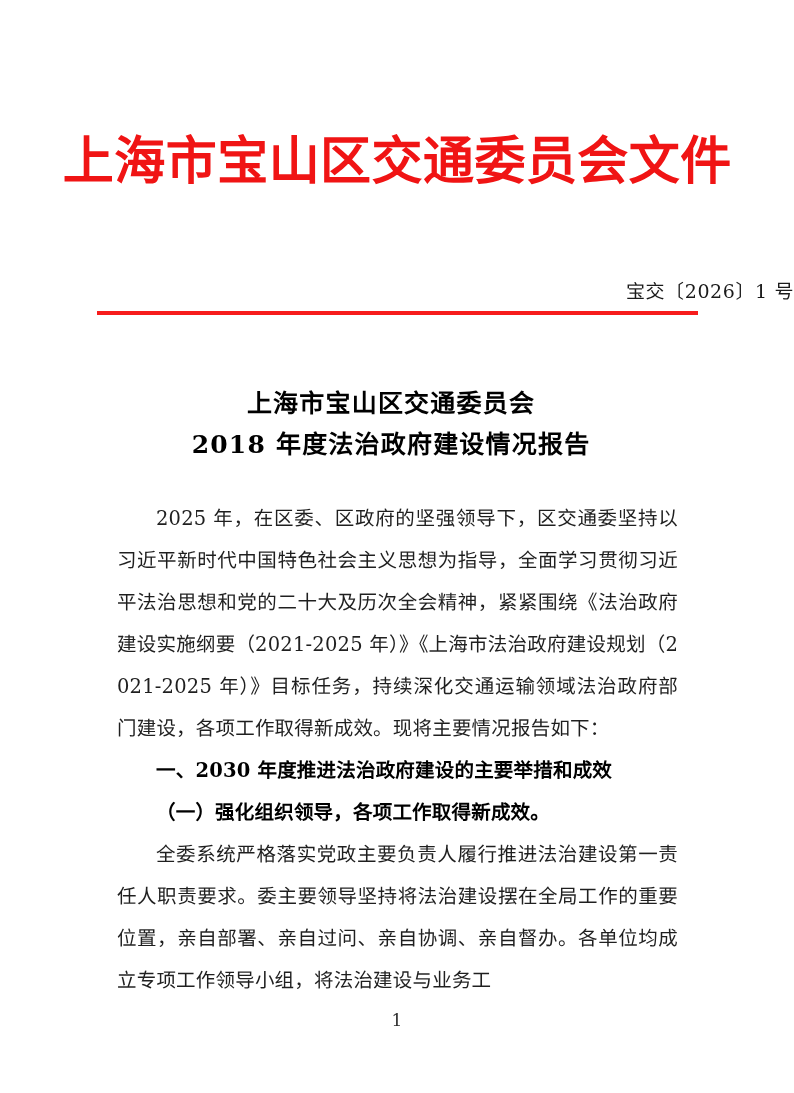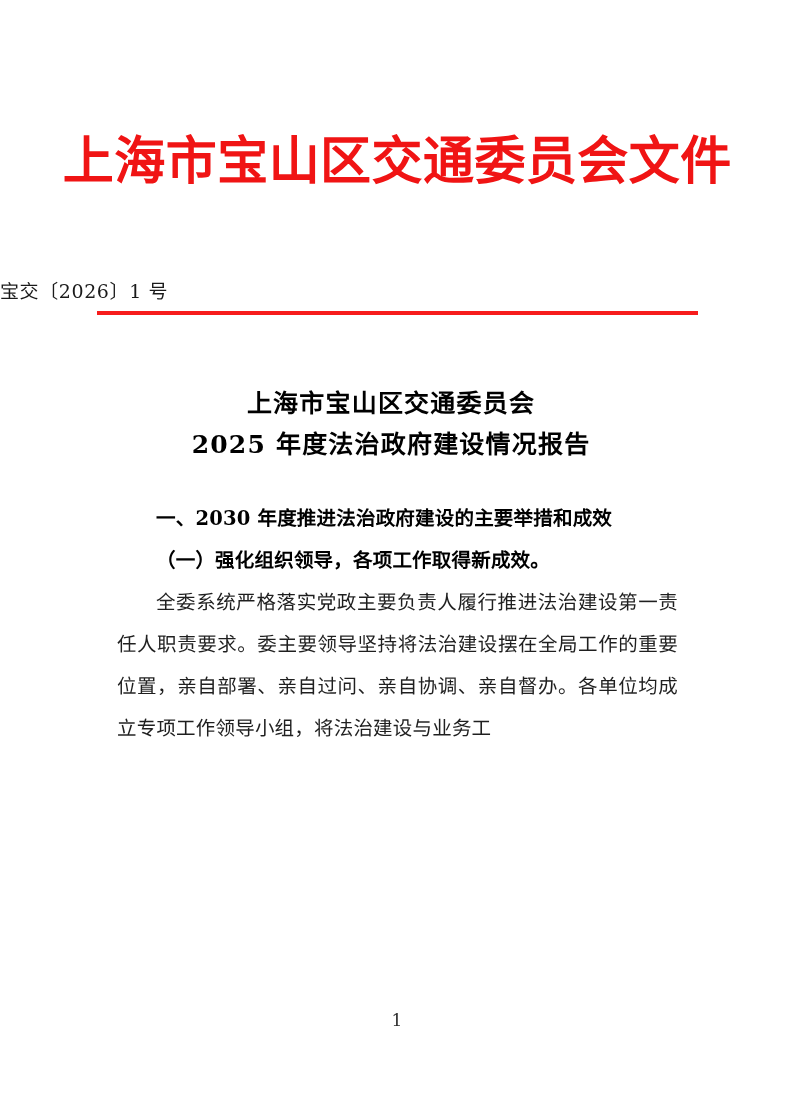--- a/index.html
+++ b/index.html
@@ -43,21 +43,21 @@
     white-space: nowrap;
     transform: scaleX(0.98);
   }
 
   
   .doc-number-row {
     position: absolute;
     left: 0;
     right: 0;
     top: 278px;
-    text-align: left;
+    text-align: right;
   }
   .doc-number {
     display: inline-block;
     font-size: 19px;
     font-weight: 400;
     line-height: 1.4;
     letter-spacing: 0.6px;
     color: #1a1a1a;
     white-space: nowrap;
   }
@@ -144,24 +144,25 @@
   </div>
 
   <div class="doc-number-row">
     <span class="doc-number">宝交〔2026〕1 号</span>
   </div>
 
   <div class="red-rule"></div>
 
   <div class="title-block">
     <div class="title-line">上海市宝山区交通委员会</div>
-    <div class="title-line">2025 年度法治政府建设情况报告</div>
+    <div class="title-line">2018 年度法治政府建设情况报告</div>
   </div>
 
   <div class="body-area">
+    <p class="para">2025 年，在区委、区政府的坚强领导下，区交通委坚持以习近平新时代中国特色社会主义思想为指导，全面学习贯彻习近平法治思想和党的二十大及历次全会精神，紧紧围绕《法治政府建设实施纲要（2021-2025 年）》《上海市法治政府建设规划（2021-2025 年）》目标任务，持续深化交通运输领域法治政府部门建设，各项工作取得新成效。现将主要情况报告如下：</p>
     <p class="heading-1">一、2030 年度推进法治政府建设的主要举措和成效</p>
     <p class="heading-2">（一）强化组织领导，各项工作取得新成效。</p>
     <p class="para">全委系统严格落实党政主要负责人履行推进法治建设第一责任人职责要求。委主要领导坚持将法治建设摆在全局工作的重要位置，亲自部署、亲自过问、亲自协调、亲自督办。各单位均成立专项工作领导小组，将法治建设与业务工</p>
   </div>
 
   <div class="page-number-row">
     <span class="page-number">1</span>
   </div>
 
 </div>

